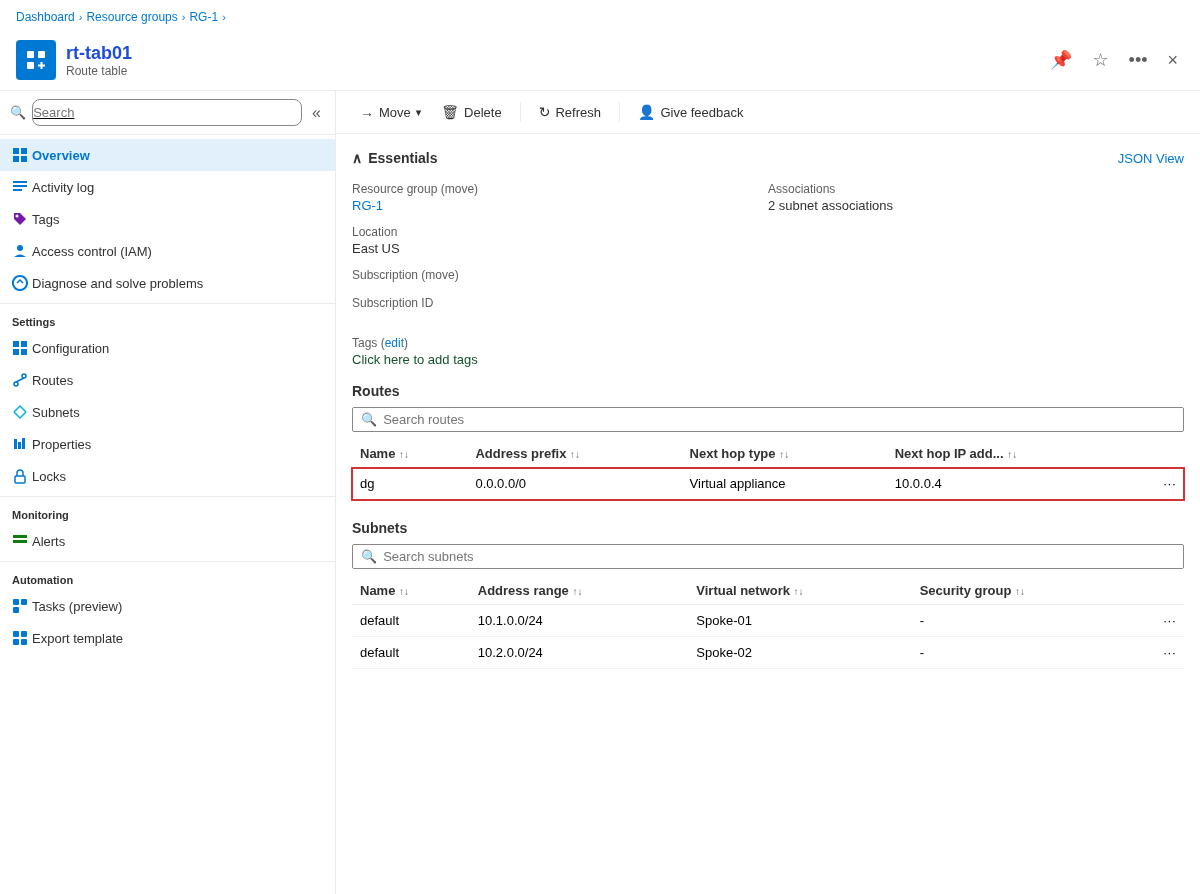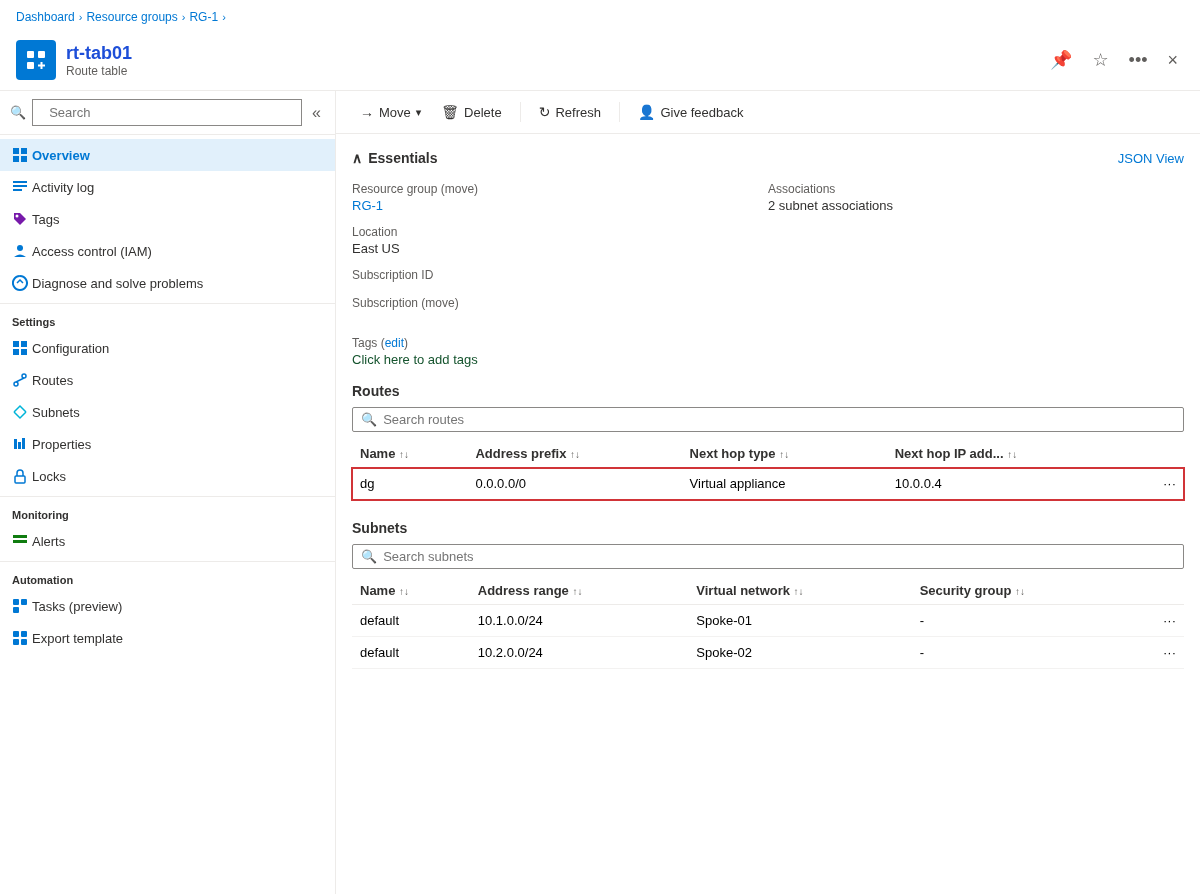--- a/index.html
+++ b/index.html
@@ -15,21 +15,21 @@
     .header-text h1 { font-size: 18px; font-weight: 600; color: #1d4ed8; }
     .header-text p { font-size: 12px; color: #605e5c; }
     .header-actions { margin-left: auto; display: flex; gap: 8px; }
     .header-actions button { background: none; border: none; cursor: pointer; color: #605e5c; font-size: 18px; padding: 4px 6px; border-radius: 4px; }
 
     .main-layout { display: flex; flex: 1; overflow: hidden; }
 
     
     .sidebar { width: 336px; min-width: 220px; border-right: 1px solid #edebe9; display: flex; flex-direction: column; overflow: hidden; }
     .sidebar-search { padding: 8px 10px; border-bottom: 1px solid #edebe9; display: flex; align-items: center; gap: 6px; }
-    .sidebar-search input { flex: 1; border: 1px solid #8a8886; border-radius: 0; padding: 5px 16px; font-size: 13px; outline: none; }
+    .sidebar-search input { flex: 1; border: 1px solid #8a8886; border-radius: 8px; padding: 5px 0; font-size: 13px; outline: none; text-decoration: underline; }
     .sidebar-collapse { background: none; border: none; cursor: pointer; color: #605e5c; font-size: 16px; padding: 4px; }
 
     .sidebar-nav { flex: 1; overflow-y: auto; padding: 4px 0; }
     .sidebar-item { display: flex; align-items: center; padding: 8px 12px; cursor: pointer; gap: 4px; color: #323130; font-size: 13px; }
     .sidebar-item.active { background: #e1f0fb; color: #0078d4; font-weight: 600; }
     .sidebar-item-icon { width: 16px; height: 16px; display: flex; align-items: center; justify-content: center; flex-shrink: 0; }
 
     .sidebar-section-label { padding: 12px 12px 4px 12px; font-size: 11px; font-weight: 700; color: #323130; text-transform: none; border-top: 1px solid #edebe9; margin-top: 4px; }
 
     
@@ -309,25 +309,25 @@
             <div class="essentials-label">Resource group (move)</div>
             <div class="essentials-value">
               <a class="essentials-link">RG-1</a>
             </div>
           </div>
           <div class="essentials-item">
             <div class="essentials-label">Location</div>
             <div class="essentials-value">East US</div>
           </div>
           <div class="essentials-item">
-            <div class="essentials-label">Subscription ID</div>
+            <div class="essentials-label">Subscription (move)</div>
             <div class="essentials-value"></div>
           </div>
           <div class="essentials-item">
-            <div class="essentials-label">Subscription (move)</div>
+            <div class="essentials-label">Subscription ID</div>
             <div class="essentials-value"></div>
           </div>
         </div>
 
         <div>
           <div class="essentials-item">
             <div class="essentials-label">Associations</div>
             <div class="essentials-value">2 subnet associations</div>
           </div>
         </div>

